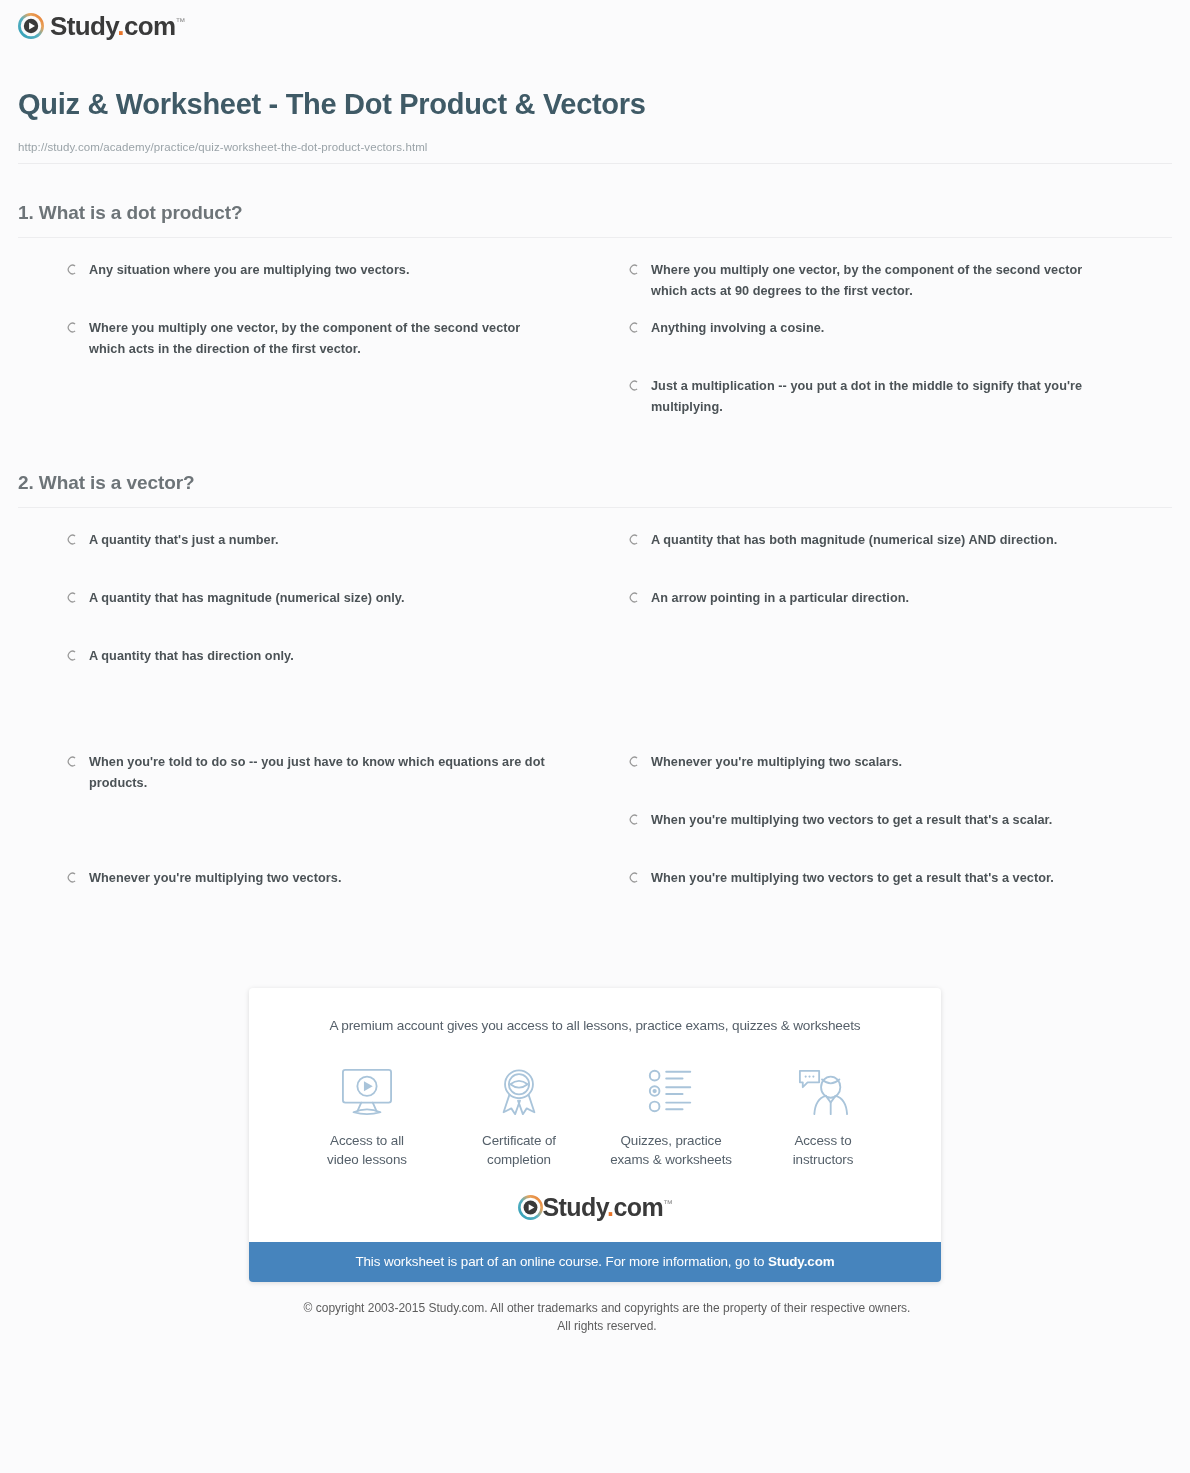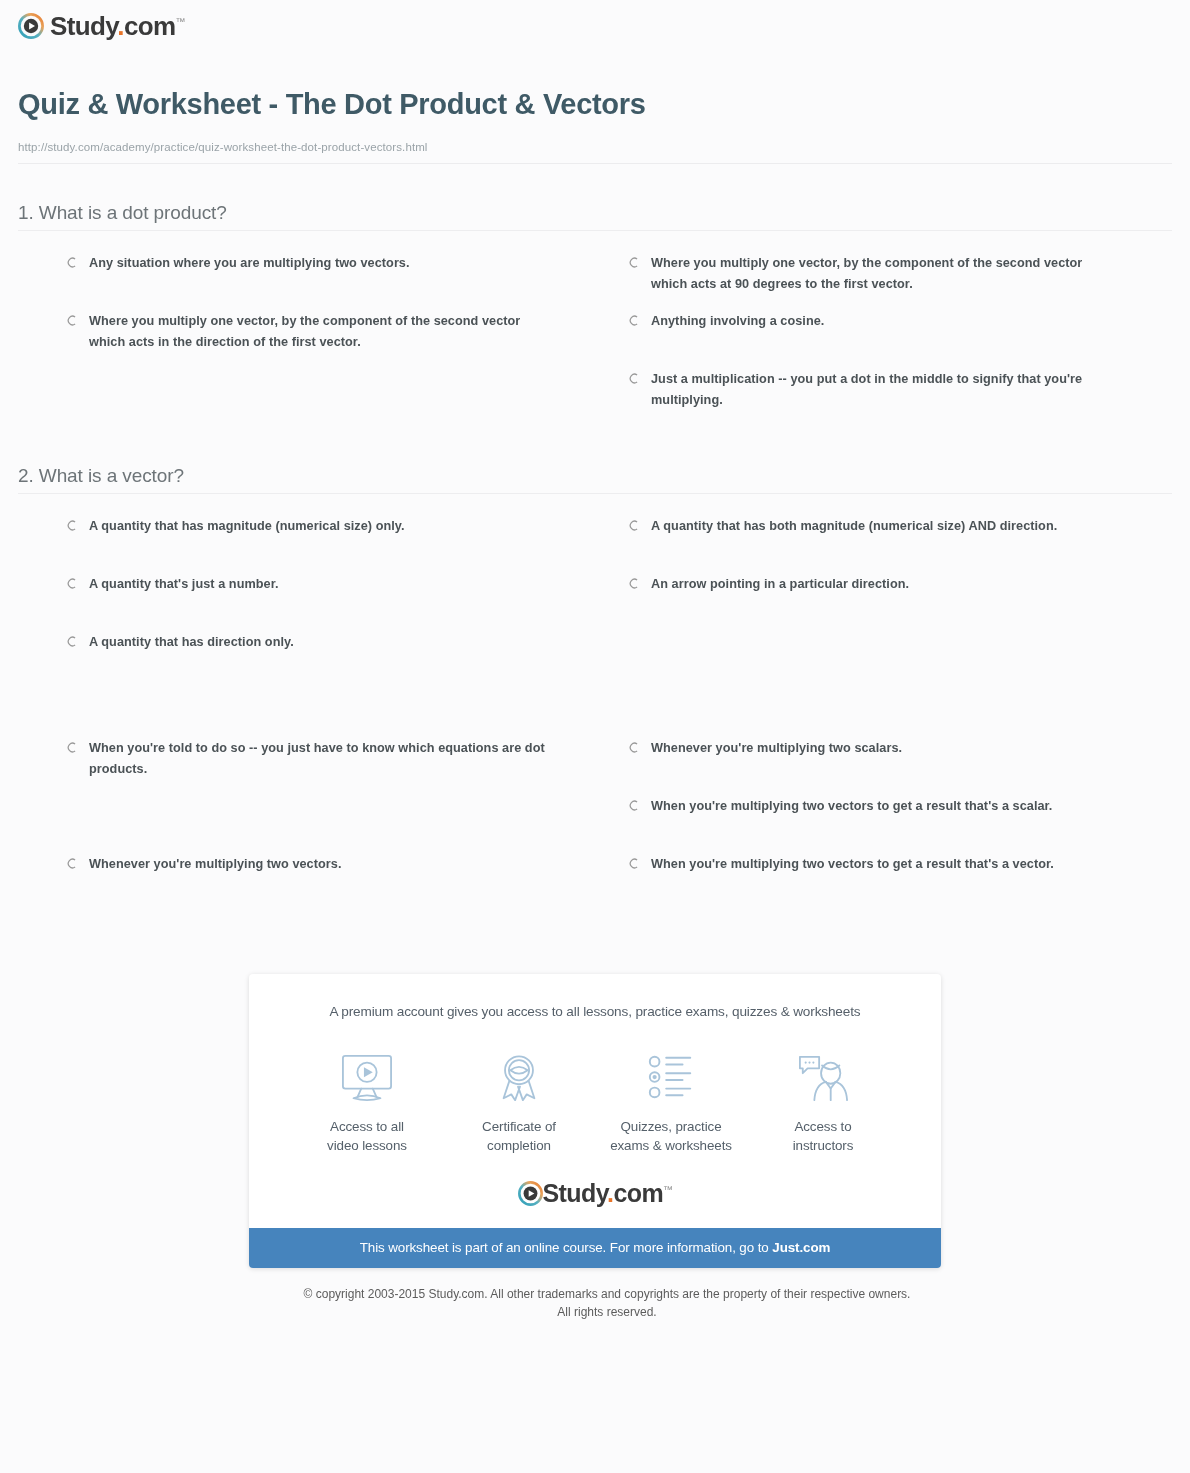--- a/index.html
+++ b/index.html
@@ -71,24 +71,24 @@
 
   
   .quiz {
     margin: 0 18px;
   }
   .question-block {
     padding-top: 38px;
   }
   .question-title {
     font-size: 19px;
-    font-weight: 400;
+    font-weight: 700;
     color: #6d7478;
     margin: 0 0 12px 0;
-    padding-bottom: 6px;
+    padding-bottom: 13px;
     border-bottom: 1px solid #ededef;
     letter-spacing: -0.1px;
   }
   .answer-grid {
     display: grid;
     grid-template-columns: 1fr 1fr;
     column-gap: 18px;
     padding-left: 48px;
     padding-top: 10px;
   }
@@ -288,29 +288,29 @@
   <div class="question-block">
     <div class="question-title">2. What is a vector?</div>
     <div class="answer-grid">
       <div class="answer-col">
         <label class="answer-option">
           <span class="radio-glyph">
             <svg viewBox="0 0 11 11" width="11" height="11" xmlns="http://www.w3.org/2000/svg">
               <path d="M9.1 2.0 A4.3 4.3 0 1 0 9.1 9.0" fill="none" stroke="#9a9a9a" stroke-width="1.25"></path>
             </svg>
           </span>
+          <span class="answer-text">A quantity that's just a number.</span>
+        </label>
+        <label class="answer-option">
+          <span class="radio-glyph">
+            <svg viewBox="0 0 11 11" width="11" height="11" xmlns="http://www.w3.org/2000/svg">
+              <path d="M9.1 2.0 A4.3 4.3 0 1 0 9.1 9.0" fill="none" stroke="#9a9a9a" stroke-width="1.25"></path>
+            </svg>
+          </span>
           <span class="answer-text">A quantity that has magnitude (numerical size) only.</span>
-        </label>
-        <label class="answer-option">
-          <span class="radio-glyph">
-            <svg viewBox="0 0 11 11" width="11" height="11" xmlns="http://www.w3.org/2000/svg">
-              <path d="M9.1 2.0 A4.3 4.3 0 1 0 9.1 9.0" fill="none" stroke="#9a9a9a" stroke-width="1.25"></path>
-            </svg>
-          </span>
-          <span class="answer-text">A quantity that's just a number.</span>
         </label>
         <label class="answer-option">
           <span class="radio-glyph">
             <svg viewBox="0 0 11 11" width="11" height="11" xmlns="http://www.w3.org/2000/svg">
               <path d="M9.1 2.0 A4.3 4.3 0 1 0 9.1 9.0" fill="none" stroke="#9a9a9a" stroke-width="1.25"></path>
             </svg>
           </span>
           <span class="answer-text">A quantity that has direction only.</span>
         </label>
       </div>
@@ -478,21 +478,21 @@
           </defs>
           <circle cx="13" cy="13" r="11.6" fill="none" stroke="url(#lg2)" stroke-width="2.7"></circle>
           <circle cx="13" cy="13" r="7.2" fill="#3a3a3a"></circle>
           <path d="M11.1 9.6 L17.0 13 L11.1 16.4 Z" fill="#ffffff"></path>
         </svg>
       </span>
       <span class="logo-word"><span>Study</span><span class="dot-orange">.</span><span>com</span><span class="tm">™</span></span>
     </div>
 
     <div class="promo-banner">
-      <span>This worksheet is part of an online course. For more information, go to </span><b>Just.com</b>
+      <span>This worksheet is part of an online course. For more information, go to </span><b>Study.com</b>
     </div>
   </div>
 </div>
 
 <div class="copyright">
   <span>© copyright 2003-2015 Study.com. All other trademarks and copyrights are the property of their respective owners.</span><br>
   <span>All rights reserved.</span>
 </div>
 
 </body></html>

